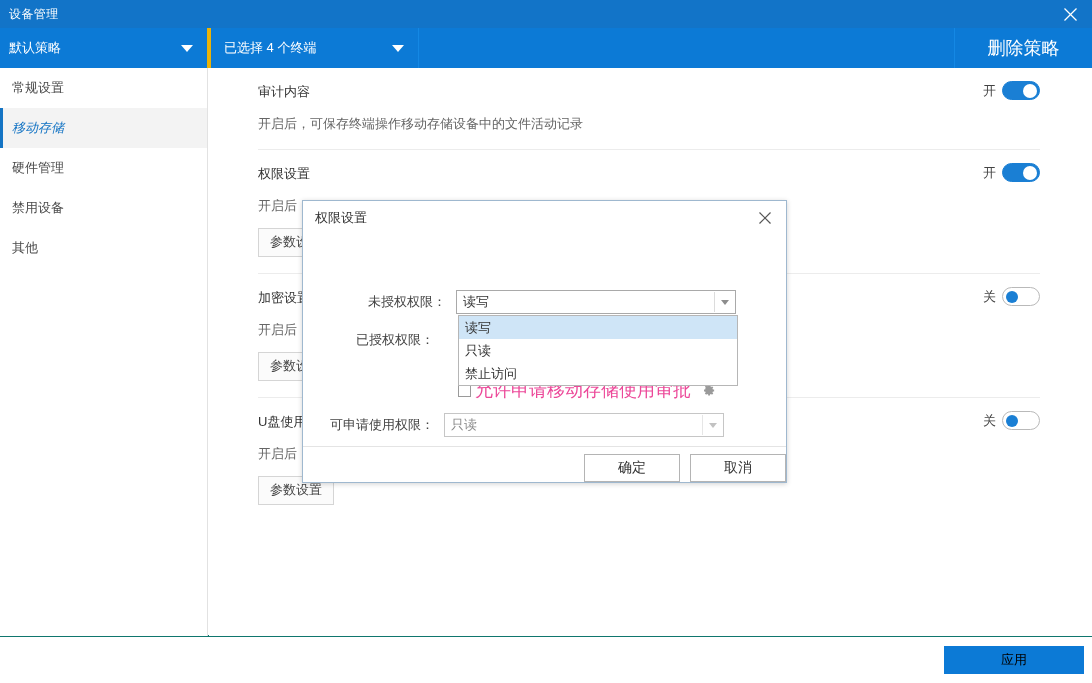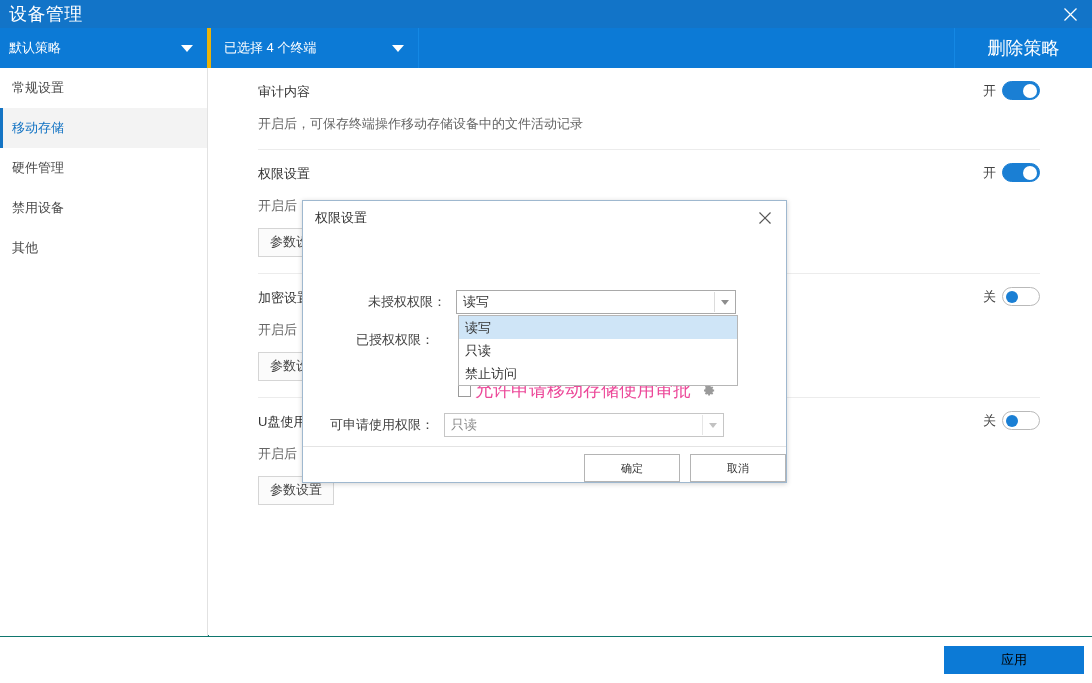--- a/index.html
+++ b/index.html
@@ -23,21 +23,21 @@
     position: absolute;
     left: 0; top: 0;
     width: 1092px; height: 28px;
     background: #1274c8;
     color: #ffffff;
     display: flex;
     align-items: center;
   }
   .titlebar-title {
     margin-left: 9px;
-    font-size: 18px;
+    font-size: 12px;
     letter-spacing: 0.4px;
   }
   .titlebar-close {
     position: absolute;
     right: 0; top: 0;
     width: 44px; height: 28px;
     display: flex;
     align-items: center;
     justify-content: center;
     cursor: pointer;
@@ -118,20 +118,21 @@
     color: #4a4a4a;
     font-size: 13px;
     cursor: pointer;
     border-left: 3px solid transparent;
     box-sizing: border-box;
   }
   .side-item.selected {
     background: #f3f3f3;
     color: #1474c4;
     border-left: 3px solid #1474c4;
+    font-style: italic;
   }
 
   
   .content {
     position: absolute;
     left: 209px; top: 0;
     width: 883px; height: 568px;
     background: #ffffff;
     overflow: hidden;
   }
@@ -365,21 +366,21 @@
     position: relative;
     height: 36px;
     border-top: 1px solid #e4e4e4;
   }
   .dlg-btn {
     position: absolute;
     top: 7px;
     width: 96px; height: 28px;
     background: #ffffff;
     border: 1px solid #b4b4b4;
-    font-size: 11px;
+    font-size: 14px;
     color: #333333;
     display: flex;
     align-items: center;
     justify-content: center;
     cursor: pointer;
     box-sizing: border-box;
   }
   .btn-ok { right: 106px; }
   .btn-cancel { right: 0px; }
 </style>

